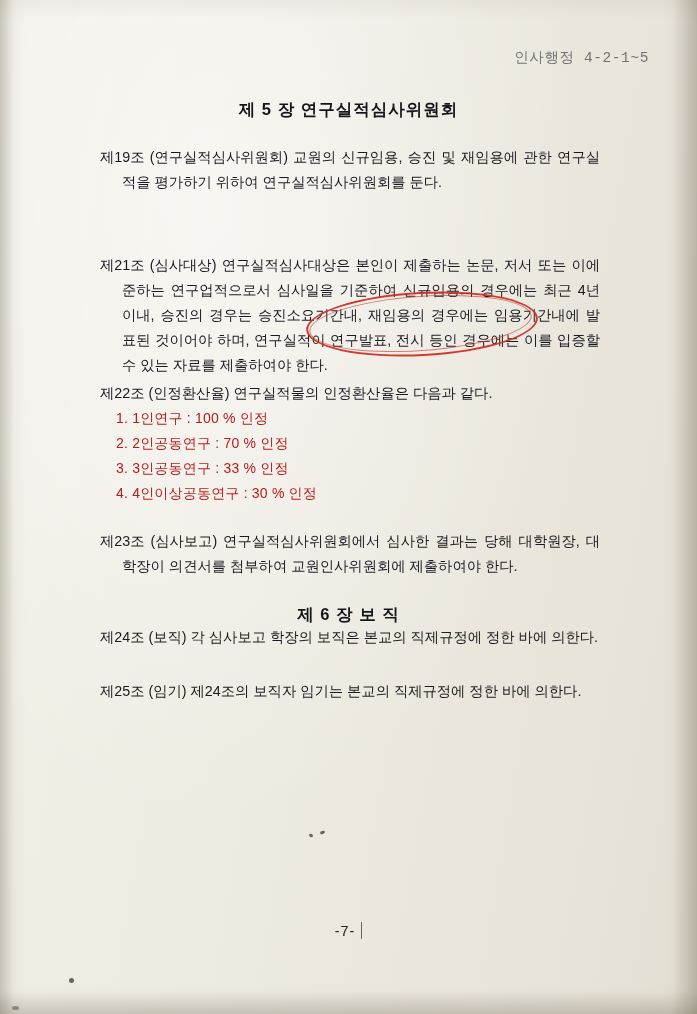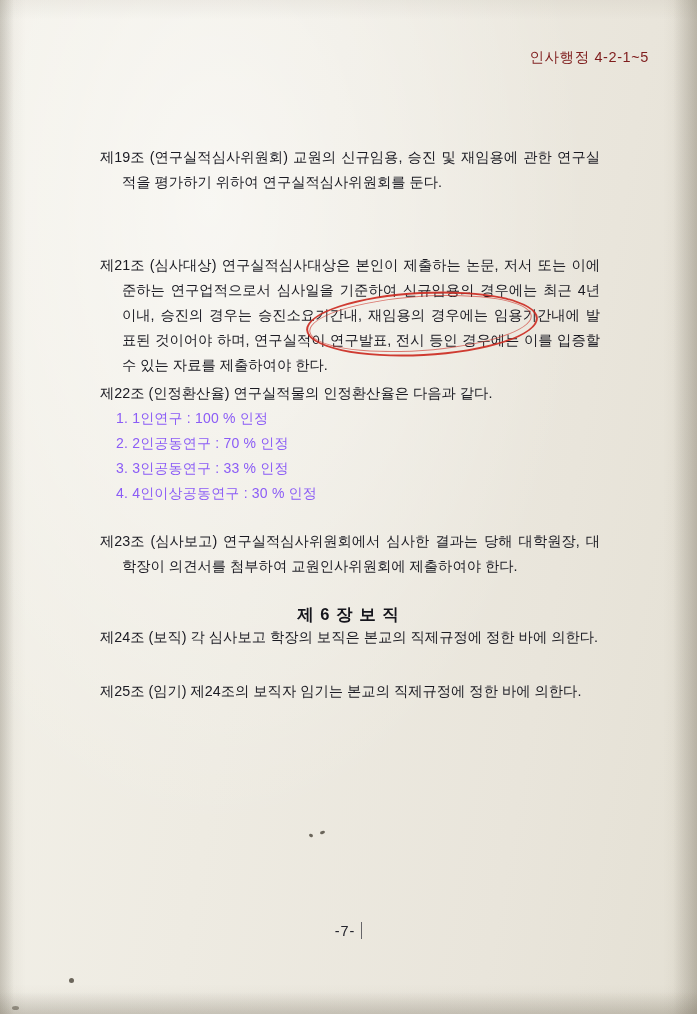--- a/index.html
+++ b/index.html
@@ -38,22 +38,22 @@
     inset: 0;
     color: #1b1b22;
   }
 
   .header-code {
     position: absolute;
     top: 48px;
     right: 48px;
     font-size: 14.5px;
     letter-spacing: 0.6px;
-    color: #7f1d1d;
-    font-family: Liberation Sans, sans-serif;
+    color: #737373;
+    font-family: Liberation Mono, monospace;
   }
 
   .chapter-title {
     position: absolute;
     left: 0;
     right: 0;
     text-align: center;
     font-size: 16.5px;
     font-weight: bold;
     letter-spacing: 1px;
@@ -87,21 +87,21 @@
   #list22 { top: 406px; left: 116px; width: 420px; }
   #art23 { top: 529px; }
   #art24 { top: 625px; }
   #art25 { top: 679px; }
 
   .list-item {
     font-size: 14px;
     line-height: 25px;
     letter-spacing: 0.2px;
     font-family: "Liberation Sans", sans-serif;
-    color: #8b5cf6;
+    color: #b91c1c;
   }
 
   
   .annot-ellipse {
     position: absolute;
     left: 306px;
     top: 292px;
     width: 228px;
     height: 60px;
     border: 2px solid #cc2b22;
@@ -173,20 +173,21 @@
 </style>
 </head>
 <body>
 
 <div class="paper"></div>
 
 <div class="content">
 
   <div class="header-code">인사행정 4-2-1~5</div>
 
+  <div class="chapter-title" id="chapter5-title">제 5 장   연구실적심사위원회</div>
 
   <div class="article" id="art19">
     <span class="body">제19조 (연구실적심사위원회)  교원의 신규임용,  승진 및  재임용에 관한 연구실적을 평가하기 위하여 연구실적심사위원회를 둔다.</span>
   </div>
 
 
   <div class="article" id="art21">
     <span class="body">제21조 (심사대상)  연구실적심사대상은 본인이 제출하는 논문, 저서 또는 이에 준하는 연구업적으로서 심사일을 기준하여 신규임용의 경우에는 최근 4년이내, 승진의 경우는 승진소요기간내, 재임용의 경우에는 임용기간내에 발표된 것이어야 하며, 연구실적이 연구발표, 전시 등인 경우에는 이를 입증할 수 있는 자료를 제출하여야 한다.</span>
   </div>
 

